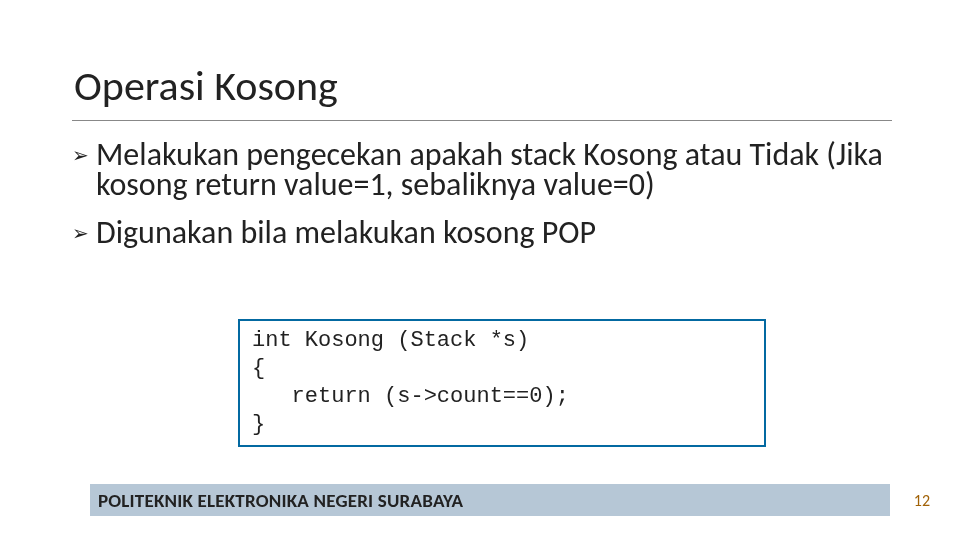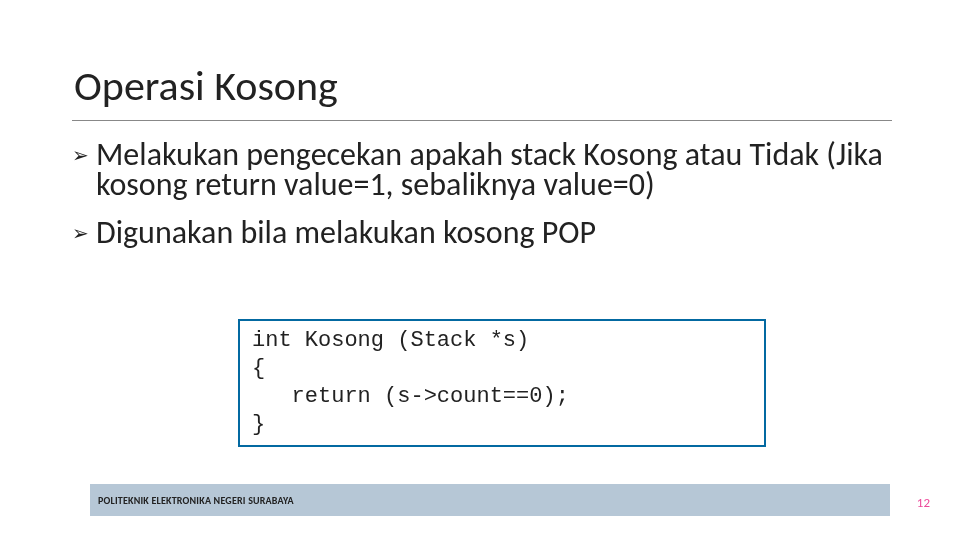--- a/index.html
+++ b/index.html
@@ -82,31 +82,31 @@
     bottom: 24px;
     width: 800px;
     height: 32px;
     background: #b6c7d6;
     display: flex;
     align-items: center;
     padding-left: 8px;
     box-sizing: border-box;
   }
   .footer-bar .ftxt {
-    font-size: 10px;
+    font-size: 19px;
     font-weight: 700;
     color: #222;
     letter-spacing: 0.2px;
   }
   .pagenum {
     position: absolute;
     right: 30px;
     bottom: 30px;
-    font-size: 13px;
-    color: #ec4899;
+    font-size: 16px;
+    color: #a16207;
   }
   .logo {
     position: absolute;
     left: 38px;
     bottom: 16px;
     width: 54px;
     height: 54px;
   }
   .logo svg { width: 54px; height: 54px; }
 </style>

